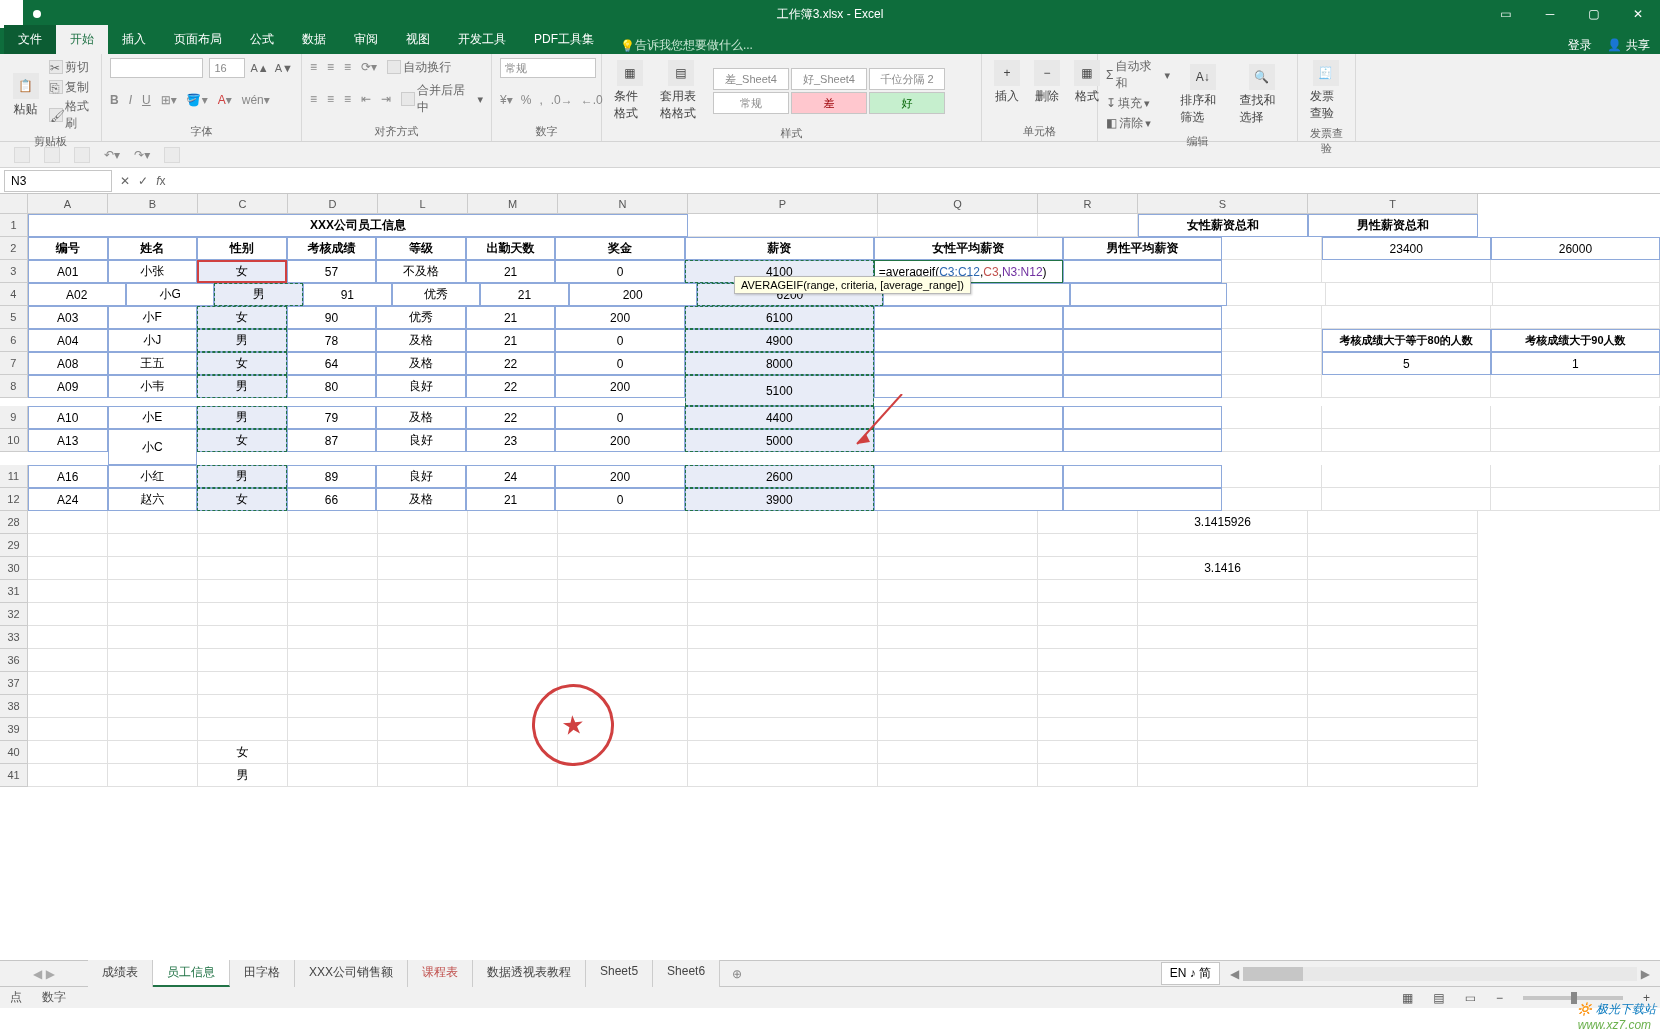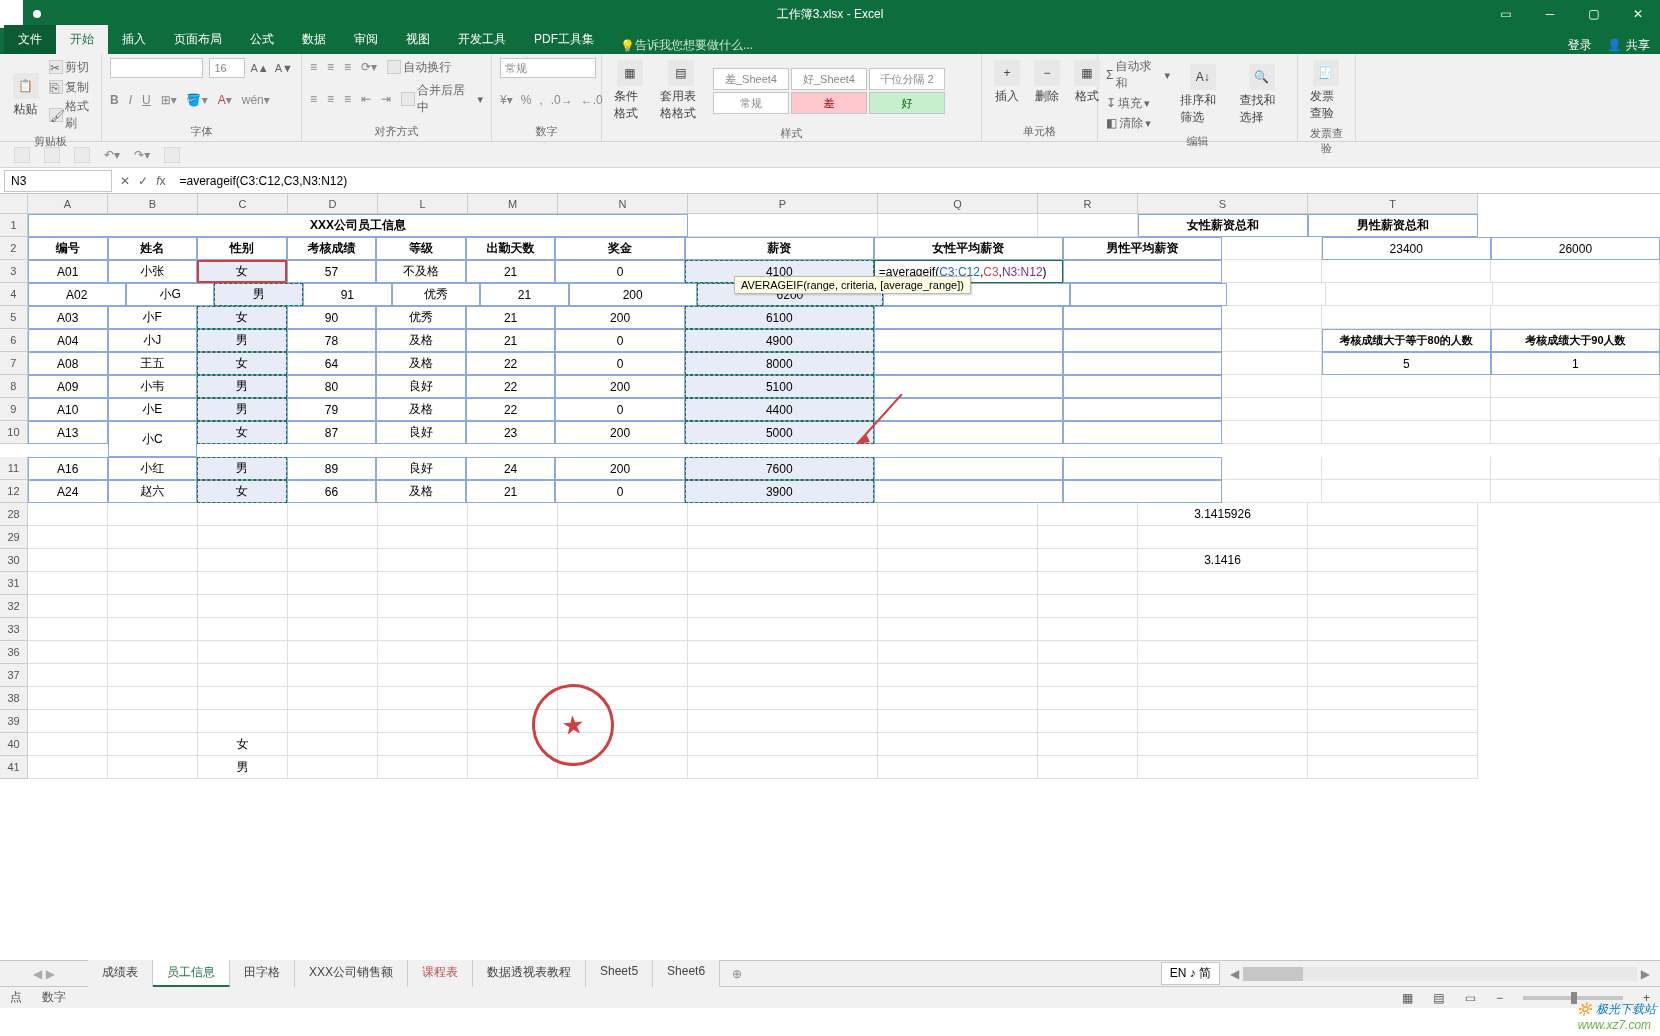--- a/index.html
+++ b/index.html
@@ -246,21 +246,20 @@
   <span class="ico"></span>
 </div>
 
 <div class="formula-bar">
   <div class="namebox">N3</div>
   <div class="fb-btns">
     <span>✕</span>
     <span>✓</span>
     <span><i>f</i>x</span>
   </div>
-  <div class="fb-input">=averageif(C3:C12,C3,N3:N12)</div>
 </div>
 
 <div class="grid-wrap">
   <div id="grid">
       <div class="col-headers">
         <div class="corner"></div>
         <div class="ch" style="width:80px">A</div>
         <div class="ch" style="width:90px">B</div>
         <div class="ch" style="width:90px">C</div>
         <div class="ch" style="width:90px">D</div>
@@ -388,21 +387,21 @@
       </div>
       <div class="row">
         <div class="rowh" style="height:23px">8</div>
         <div class="cell data-border" style="width:80px;height:23px">A09</div>
         <div class="cell data-border" style="width:90px;height:23px">小韦</div>
         <div class="cell data-border sel-col marquee" style="width:90px;height:23px">男</div>
         <div class="cell data-border" style="width:90px;height:23px">80</div>
         <div class="cell data-border" style="width:90px;height:23px">良好</div>
         <div class="cell data-border" style="width:90px;height:23px">22</div>
         <div class="cell data-border" style="width:130px;height:23px">200</div>
-        <div class="cell data-border sel-col marquee" style="width:190px;height:23px">5100</div>
+        <div class="cell data-border sel-col marquee" style="width:190px;height:31px">5100</div>
         <div class="cell data-border" style="width:190px;height:23px"></div>
         <div class="cell data-border" style="width:160px;height:23px"></div>
         <div class="cell" style="width:100px;height:23px"></div>
         <div class="cell" style="width:170px;height:23px"></div>
         <div class="cell" style="width:170px;height:23px"></div>
       </div>
       <div class="row">
         <div class="rowh" style="height:23px">9</div>
         <div class="cell data-border" style="width:80px;height:23px">A10</div>
         <div class="cell data-border" style="width:90px;height:23px">小E</div>
@@ -436,21 +435,21 @@
       </div>
       <div class="row">
         <div class="rowh" style="height:23px">11</div>
         <div class="cell data-border" style="width:80px;height:23px">A16</div>
         <div class="cell data-border" style="width:90px;height:23px">小红</div>
         <div class="cell data-border sel-col marquee" style="width:90px;height:23px">男</div>
         <div class="cell data-border" style="width:90px;height:23px">89</div>
         <div class="cell data-border" style="width:90px;height:23px">良好</div>
         <div class="cell data-border" style="width:90px;height:23px">24</div>
         <div class="cell data-border" style="width:130px;height:23px">200</div>
-        <div class="cell data-border sel-col marquee" style="width:190px;height:23px">7600</div>
+        <div class="cell data-border sel-col marquee" style="width:190px;height:23px">2600</div>
         <div class="cell data-border" style="width:190px;height:23px"></div>
         <div class="cell data-border" style="width:160px;height:23px"></div>
         <div class="cell" style="width:100px;height:23px"></div>
         <div class="cell" style="width:170px;height:23px"></div>
         <div class="cell" style="width:170px;height:23px"></div>
       </div>
       <div class="row">
         <div class="rowh" style="height:23px">12</div>
         <div class="cell data-border" style="width:80px;height:23px">A24</div>
         <div class="cell data-border" style="width:90px;height:23px">赵六</div>

